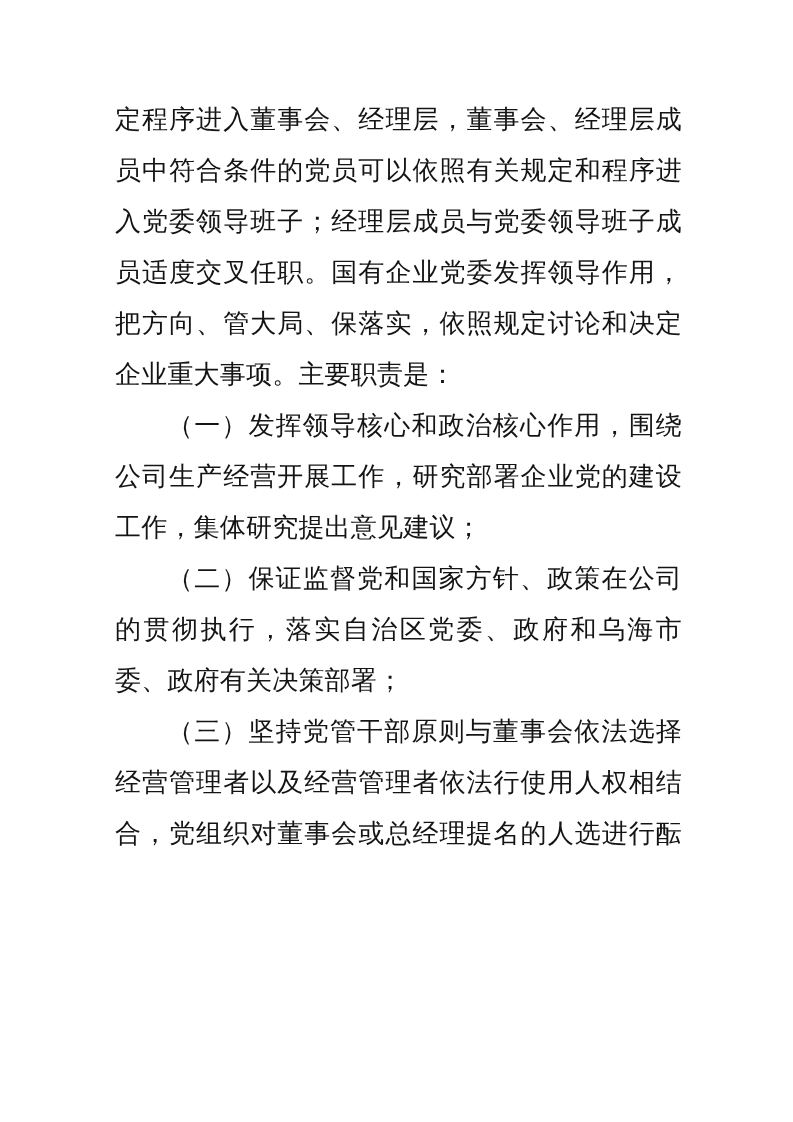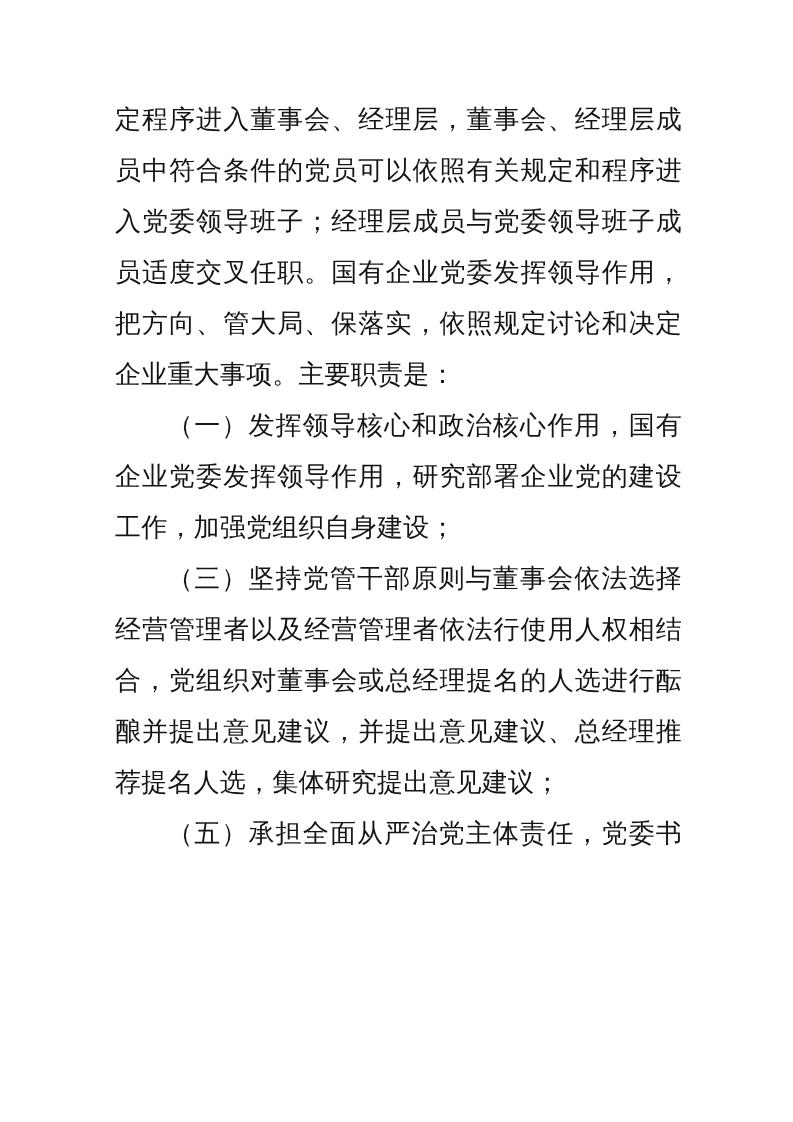--- a/index.html
+++ b/index.html
@@ -43,18 +43,19 @@
     color: #141414;
     font-family: "Liberation Serif", "DejaVu Serif", serif;
   }
 </style>
 </head>
 <body>
 
 <div class="page">
   <div class="doc-body">
       <p class="para">定程序进入董事会、经理层，董事会、经理层成员中符合条件的党员可以依照有关规定和程序进入党委领导班子；经理层成员与党委领导班子成员适度交叉任职。国有企业党委发挥领导作用，把方向、管大局、保落实，依照规定讨论和决定企业重大事项。主要职责是：</p>
-      <p class="para indent">（一）发挥领导核心和政治核心作用，国有企业党委发挥领导作用，研究部署企业党的建设工作，加强党组织自身建设；</p>
+      <p class="para indent">（一）发挥领导核心和政治核心作用，围绕公司生产经营开展工作，研究部署企业党的建设工作，集体研究提出意见建议；</p>
+      <p class="para indent">（二）保证监督党和国家方针、政策在公司的贯彻执行，落实自治区党委、政府和乌海市委、政府有关决策部署；</p>
       <p class="para indent">（三）坚持党管干部原则与董事会依法选择经营管理者以及经营管理者依法行使用人权相结合，党组织对董事会或总经理提名的人选进行酝酿并提出意见建议，并提出意见建议、总经理推荐提名人选，集体研究提出意见建议；</p>
       <p class="para indent">（五）承担全面从严治党主体责任，党委书记要履行第一责任人的责任，纪委书记要履行监督执纪问责的职责，公司其他党员领导人员要落实“一岗双责”；</p>
     </div>
   <div class="page-number">- 3 -</div>
 </div>
 
 </body></html>

